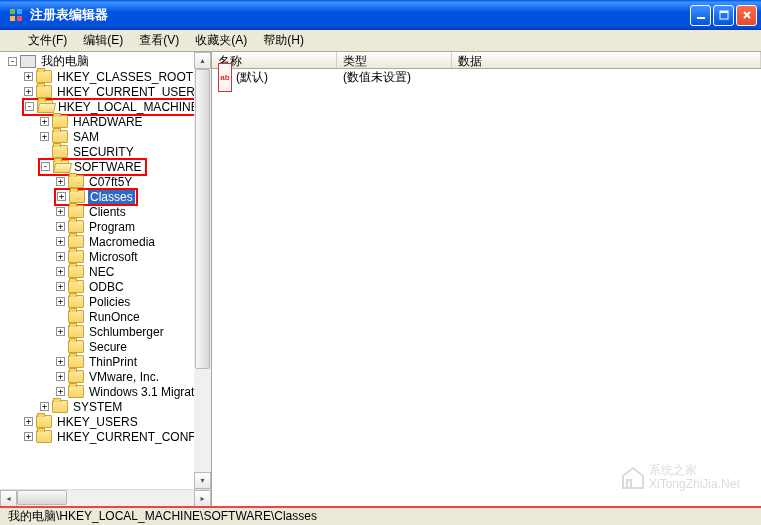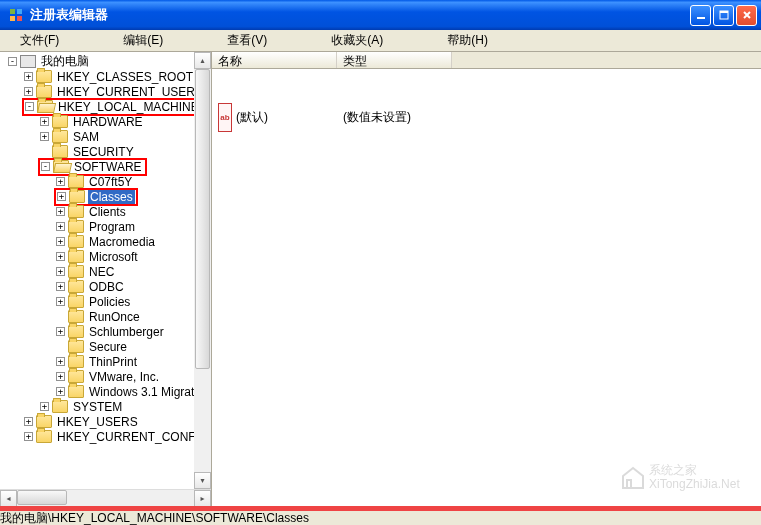--- a/index.html
+++ b/index.html
@@ -6,21 +6,21 @@
 body { background: #ece9d8; width: 761px; height: 525px; overflow: hidden; }
 
 .titlebar { height: 30px; background: linear-gradient(to bottom, #0058e6 0%, #3d91ff 8%, #0054e3 40%, #0050d8 88%, #003bb0 100%); display: flex; align-items: center; padding: 0 4px; color: white; }
 .titlebar-icon { width: 16px; height: 16px; margin: 0 4px; display: inline-flex; align-items: center; justify-content: center; }
 .titlebar-title { flex: 1; font-weight: bold; font-size: 13px; padding-left: 2px; }
 .titlebar-buttons { display: flex; gap: 2px; }
 .titlebar-btn { width: 21px; height: 21px; border: 1px solid #fff; border-radius: 3px; display: flex; align-items: center; justify-content: center; color: white; font-weight: bold; cursor: pointer; }
 .btn-min, .btn-max { background: linear-gradient(to bottom, #3d91ff, #0054e3); }
 .btn-close { background: linear-gradient(to bottom, #ff6b4a, #e14d2f); }
 
-.menubar { height: 22px; background: #ece9d8; border-bottom: 1px solid #aca899; display: flex; align-items: flex-end; padding: 0 12px; gap: 48px; }
+.menubar { height: 22px; background: #ece9d8; border-bottom: 1px solid #aca899; display: flex; align-items: flex-end; padding: 0 20px; }
 .menu-item { padding: 2px 8px; cursor: pointer; }
 
 .content { display: flex; height: 454px; background: white; }
 
 .tree-panel { width: 212px; border-right: 1px solid #aca899; overflow: hidden; position: relative; display: flex; flex-direction: column; }
 .tree-body { flex: 1; overflow: hidden; padding: 2px 0; }
 .tree-scrollbar-h { height: 17px; background: #f0f0f0; border-top: 1px solid #ddd; display: flex; }
 .scroll-arrow { width: 17px; height: 17px; background: linear-gradient(to bottom, #fff, #e8e8e8); border: 1px solid #b8b8b8; display: flex; align-items: center; justify-content: center; font-size: 8px; color: #555; cursor: pointer; }
 .scroll-track { flex: 1; position: relative; }
 .scroll-thumb-h { position: absolute; left: 0; width: 50px; height: 15px; background: linear-gradient(to bottom, #f8f8f8, #d8d8d8); border: 1px solid #b8b8b8; border-radius: 2px; }
@@ -35,29 +35,29 @@
 .expander-space { width: 9px; height: 9px; display: inline-block; margin-right: 3px; }
 .tree-icon { width: 16px; height: 13px; display: inline-block; margin-right: 3px; position: relative; }
 .folder-icon { background: linear-gradient(to bottom, #ffe79c 0%, #f9d567 100%); border: 1px solid #c9a736; border-radius: 1px; }
 .folder-icon::before { content: ""; position: absolute; top: -3px; left: 0; width: 6px; height: 3px; background: #f9d567; border: 1px solid #c9a736; border-bottom: none; border-radius: 1px 1px 0 0; }
 .folder-open::after { content: ""; position: absolute; bottom: -1px; left: -1px; width: 15px; height: 8px; background: linear-gradient(to bottom, #fff3cf, #f9d567); border: 1px solid #c9a736; transform: skewX(-12deg); transform-origin: bottom; }
 .computer-icon { background: #e8e8e8; border: 1px solid #888; }
 .tree-label { padding: 0 2px; }
 .tree-label.selected { background: #316ac5; color: white; }
 .highlight-box { border: 2px solid #ff0000; padding: 0 1px; display: inline-flex; align-items: center; }
 
-.list-panel { flex: 1; display: flex; flex-direction: column; gap: 40px; }
+.list-panel { flex: 1; display: flex; flex-direction: column; }
 .list-header { height: 17px; display: flex; background: #ece9d8; border-bottom: 1px solid #aca899; }
 .list-col { padding: 1px 6px; border-right: 1px solid #d4d0c8; background: linear-gradient(to bottom, #fff, #ece9d8); cursor: pointer; }
 .list-body { flex: 1; background: white; }
 .list-row { display: flex; height: 16px; align-items: center; }
 .list-cell { padding: 0 6px; display: flex; align-items: center; }
 .value-icon { width: 14px; height: 29px; display: inline-flex; align-items: center; justify-content: center; margin-right: 4px; border: 1px solid #c83737; color: #c83737; font-size: 8px; font-weight: bold; background: #fff5f5; }
 
-.statusbar { height: 19px; background: #ece9d8; border-top: 5px solid #ef4444; padding: 2px 0; display: flex; align-items: center; }
+.statusbar { height: 19px; background: #ece9d8; border-top: 2px solid #ef4444; padding: 2px 8px; display: flex; align-items: center; }
 
 .watermark { position: absolute; right: 16px; bottom: 26px; opacity: 0.3; }
 .watermark svg { width: 130px; height: 40px; }
 </style>
 </head>
 <body>
 
 <div class="titlebar">
   <span class="titlebar-icon">
     <svg width="16" height="16" viewBox="0 0 16 16">
@@ -288,20 +288,21 @@
           <div class="scroll-thumb-h"></div>
         </div>
       <div class="scroll-arrow">▸</div>
     </div>
   </div>
 
   <div class="list-panel">
     <div class="list-header">
       <div class="list-col" style="width:125px">名称</div>
       <div class="list-col" style="width:115px">类型</div>
+      <div class="list-col" style="flex:1">数据</div>
     </div>
     <div class="list-body">
       <div class="list-row">
         <div class="list-cell" style="width:125px">
             <span class="value-icon">ab</span>
             <span>(默认)</span>
           </div>
         <div class="list-cell" style="flex:1">(数值未设置)</div>
       </div>
     </div>

